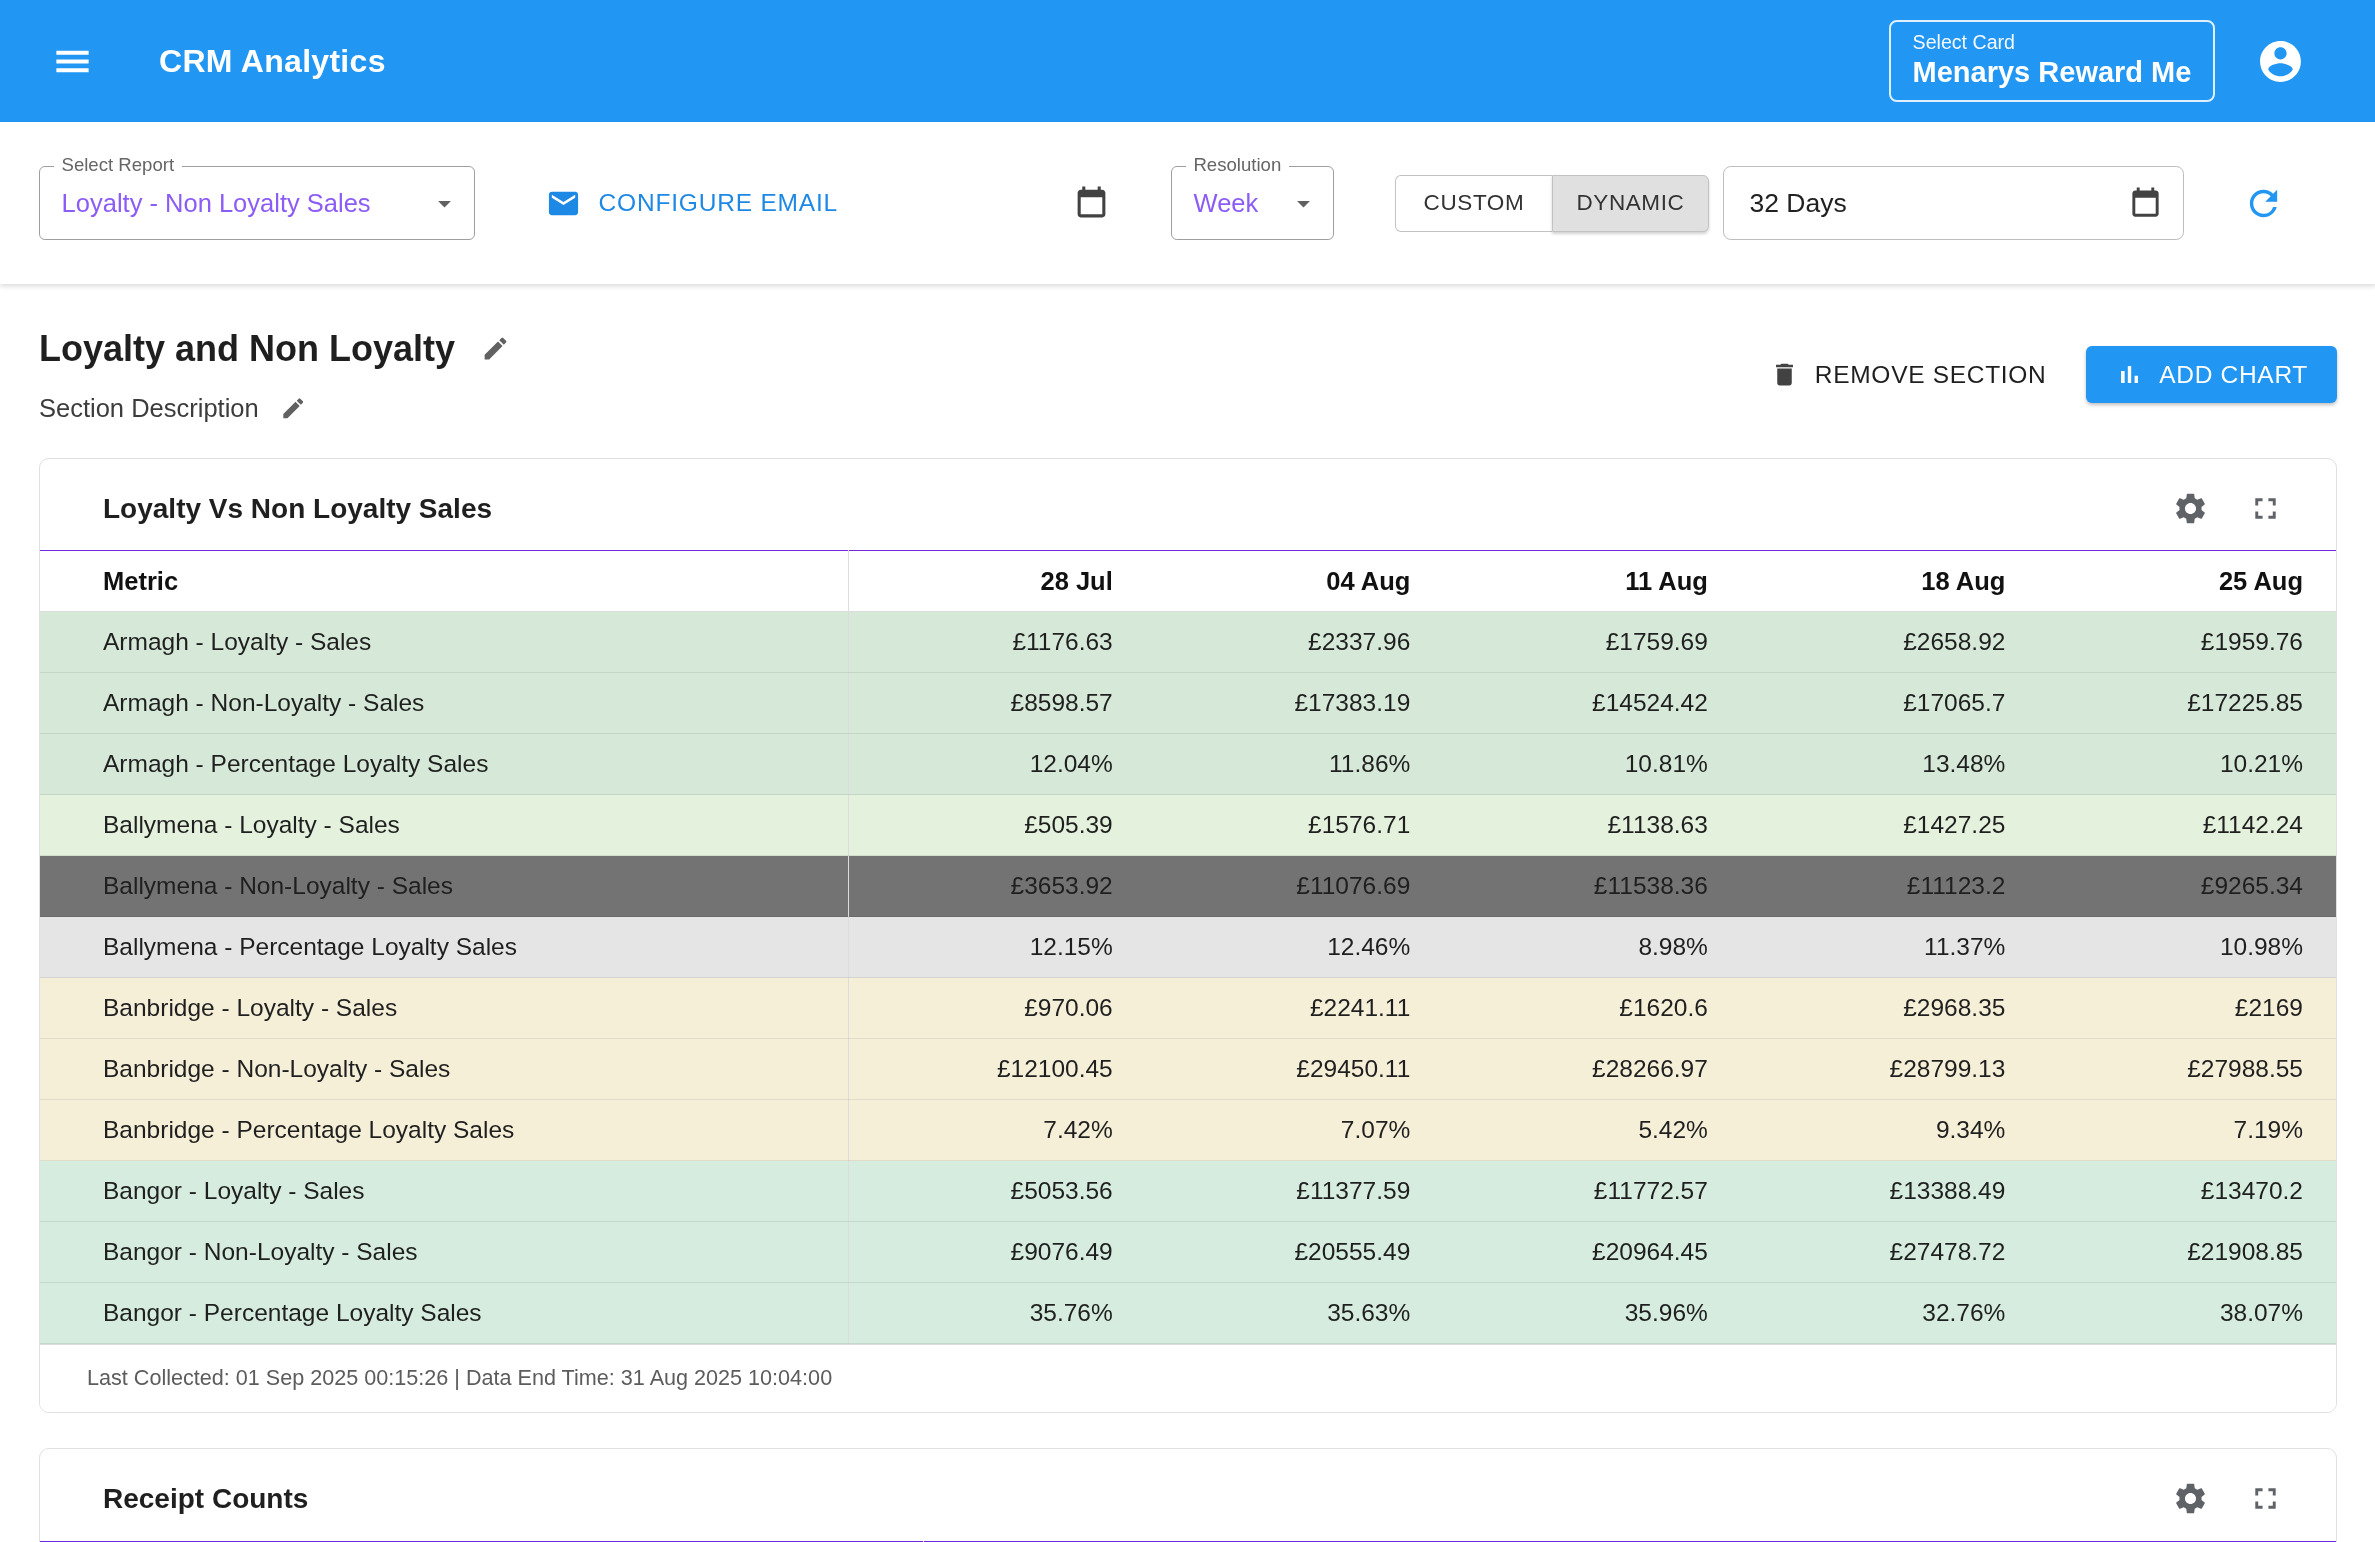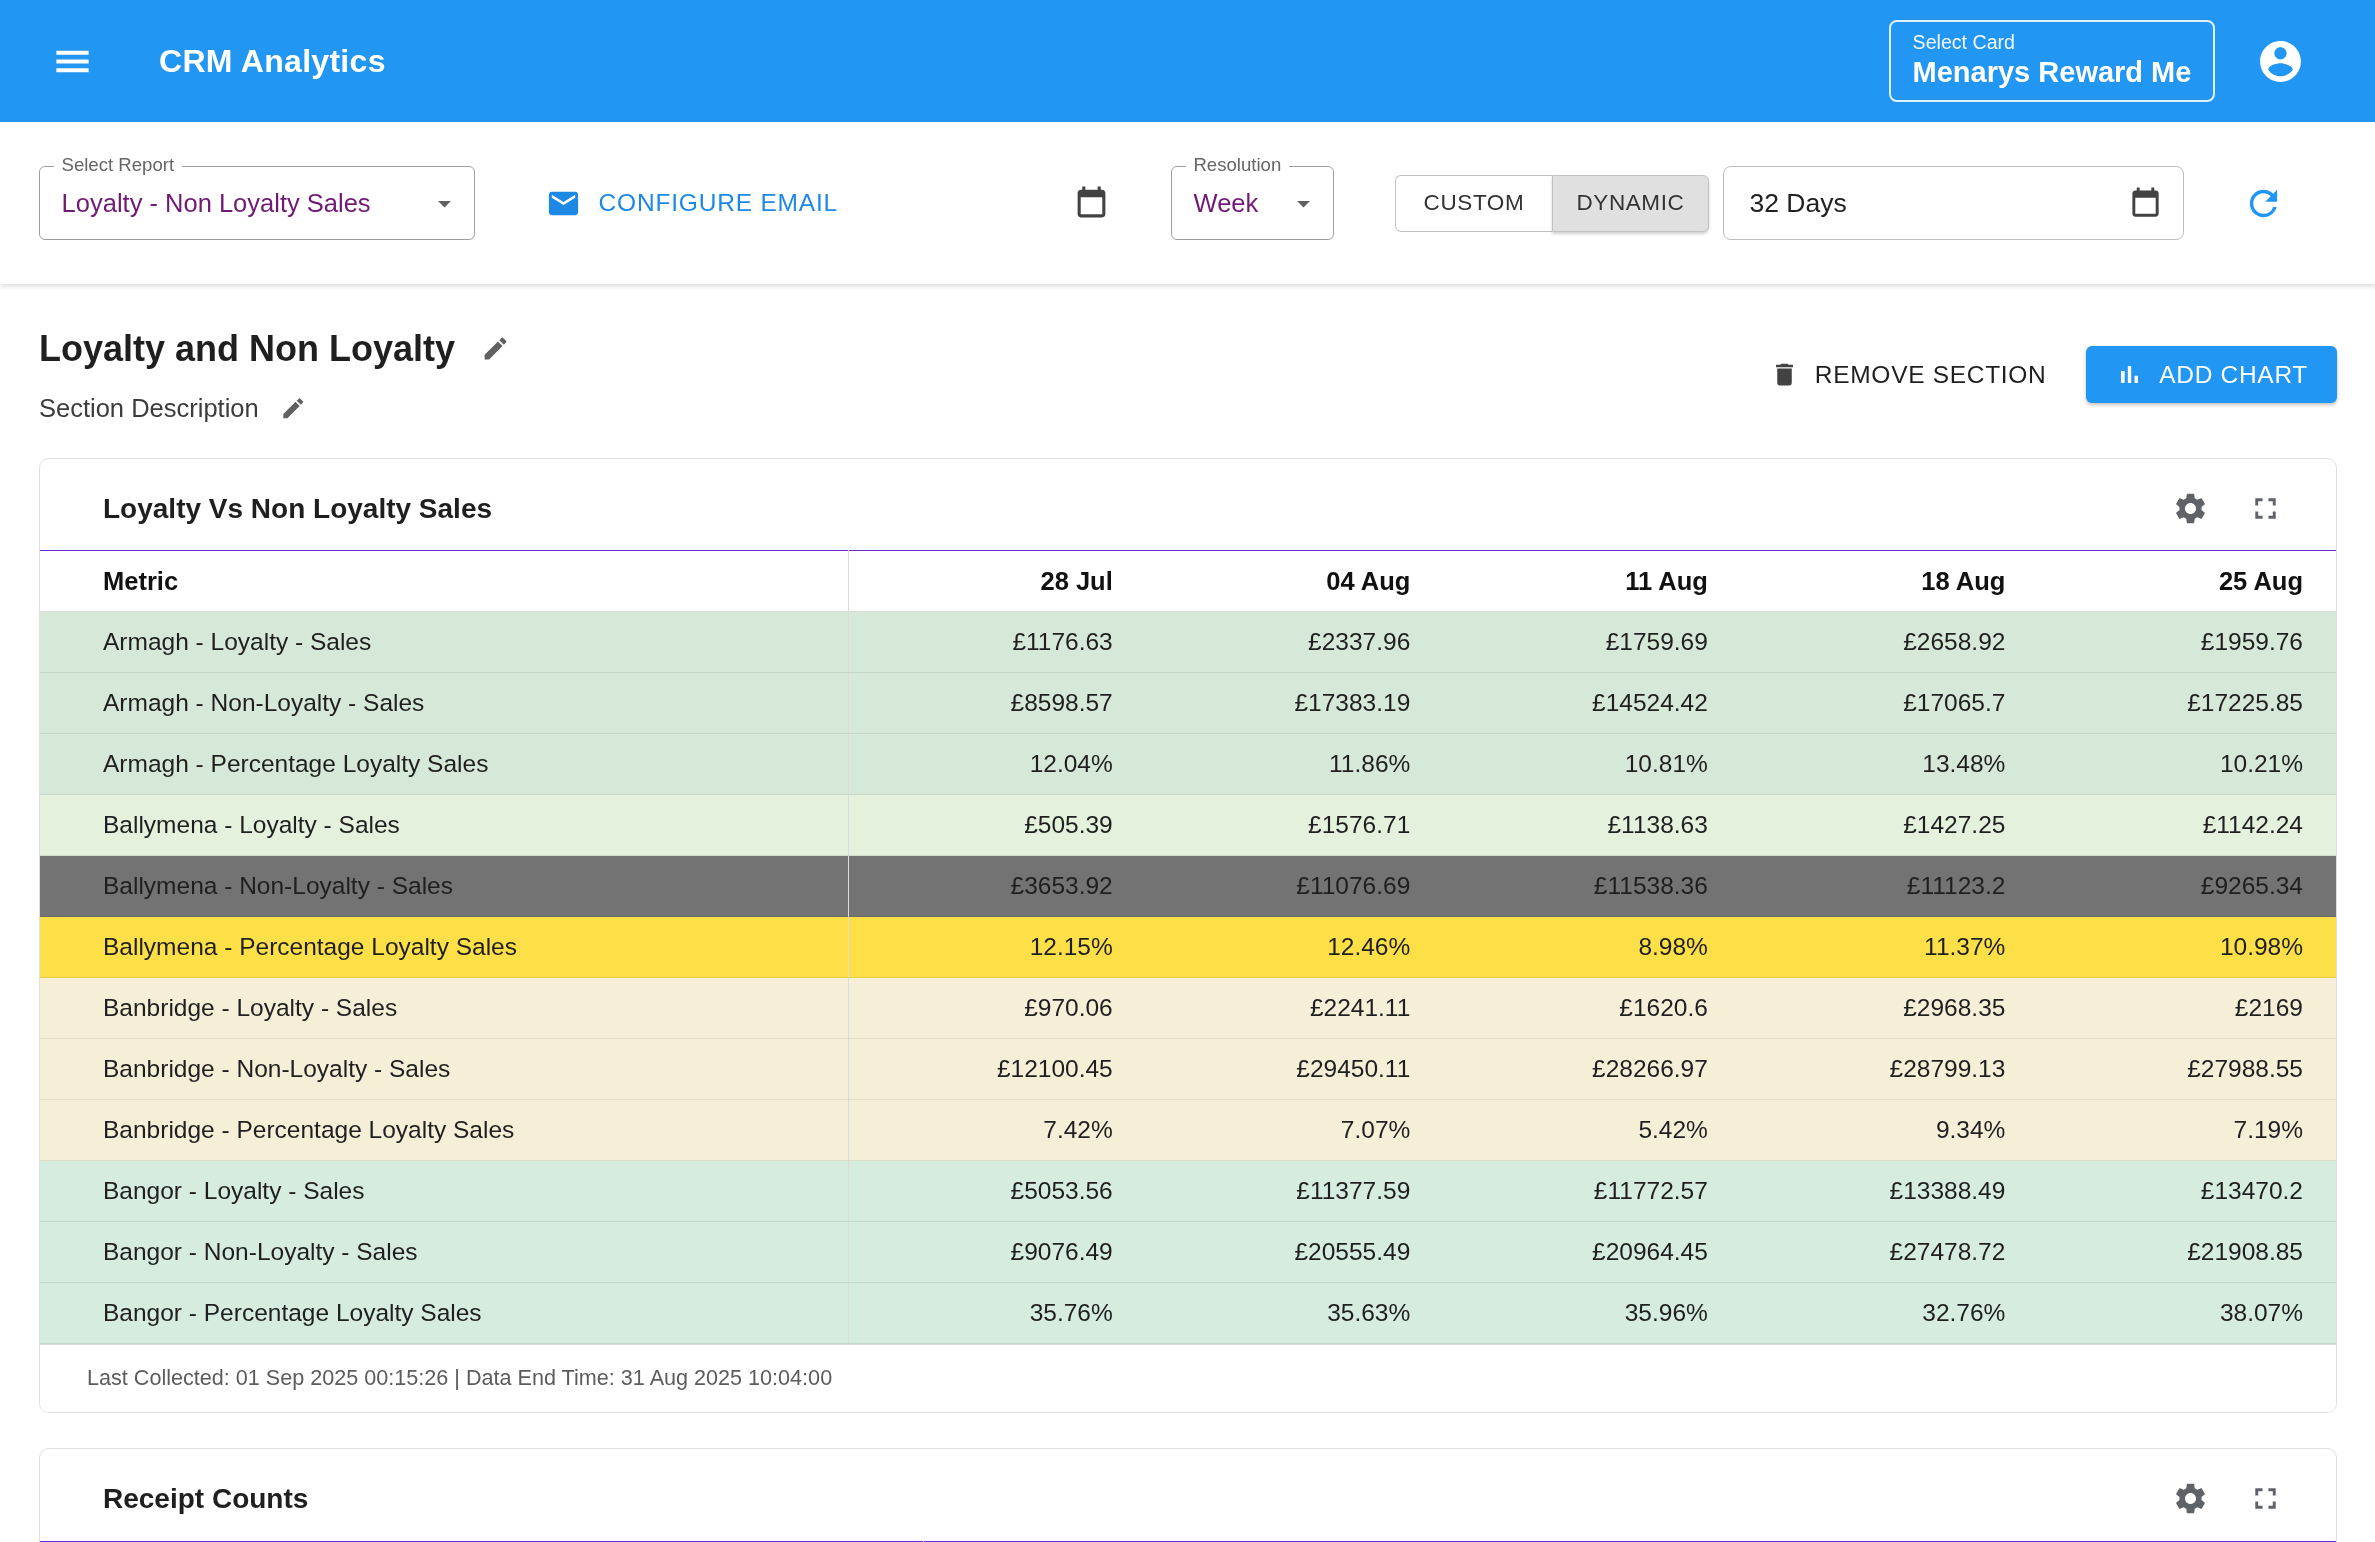--- a/index.html
+++ b/index.html
@@ -17,21 +17,21 @@
   .card-selector { border:2px solid rgba(255,255,255,0.85); border-radius:7.8px; padding:8.8px 21.6px 10.8px; color:#fff; margin-right:41px; min-width:300px; cursor:pointer; }
   .card-selector-label { display:block; font-size:19.6px; margin-bottom:2.9px; opacity:0.95; }
   .card-selector-value { font-size:29px;font-weight:bold; }
 
   
   .toolbar { height:162px; background:#fff; display:flex; align-items:center; padding:0 39px;
              box-shadow:0 2.9px 4.9px rgba(0,0,0,0.14); position:relative; z-index:2; }
   .outlined-field { position:relative; border:1px solid #9e9e9e; border-radius:5.9px; height:74px;
                     display:flex; align-items:center; justify-content:space-between; padding:0 13.7px 0 21.6px; cursor:pointer; background:#fff; }
   .field-label { position:absolute; top:-12.7px; left:13.7px; background:#fff; padding:0 7.8px; font-size:18.6px; color:#666; white-space:nowrap; }
-  .field-value { font-size:25.5px; color:#701a75; }
+  .field-value { font-size:25.5px; color:#8b5cf6; }
   .report-select { width:436px; margin-right:71px; }
   .email-btn { display:flex; align-items:center; gap:17.6px; background:none; border:none; cursor:pointer;
                color:#1E88E5; font-size:24.5px; font-weight:500; letter-spacing:0.8px; font-family:inherit; margin-right:235px; }
   .toolbar-calendar { margin-right:61px; }
   .resolution-select { width:163px; margin-right:61px; }
   .toggle-group { display:flex; height:57px; margin-right:14px; }
   .toggle-btn { width:157px; border:1px solid #c2c2c2; background:#fff; color:#333; cursor:pointer;
                 display:flex; align-items:center; justify-content:center; font-size:22.5px; font-weight:500;
                 letter-spacing:0.6px; font-family:inherit; }
   .toggle-btn:first-child { border-radius:5.9px 0 0 5.9px; border-right:none; }
@@ -243,21 +243,21 @@
           <td class="value-col">£1142.24</td>
         </tr>
         <tr style="background: #737373; border-radius: 22px;">
           <td class="metric-col">Ballymena - Non-Loyalty - Sales</td>
           <td class="value-col">£3653.92</td>
           <td class="value-col">£11076.69</td>
           <td class="value-col">£11538.36</td>
           <td class="value-col">£11123.2</td>
           <td class="value-col">£9265.34</td>
         </tr>
-        <tr style="background: #fde047;">
+        <tr style="background: #e5e5e5;">
           <td class="metric-col">Ballymena - Percentage Loyalty Sales</td>
           <td class="value-col">12.15%</td>
           <td class="value-col">12.46%</td>
           <td class="value-col">8.98%</td>
           <td class="value-col">11.37%</td>
           <td class="value-col">10.98%</td>
         </tr>
         <tr style="background: rgb(245, 239, 216);">
           <td class="metric-col">Banbridge - Loyalty - Sales</td>
           <td class="value-col">£970.06</td>

